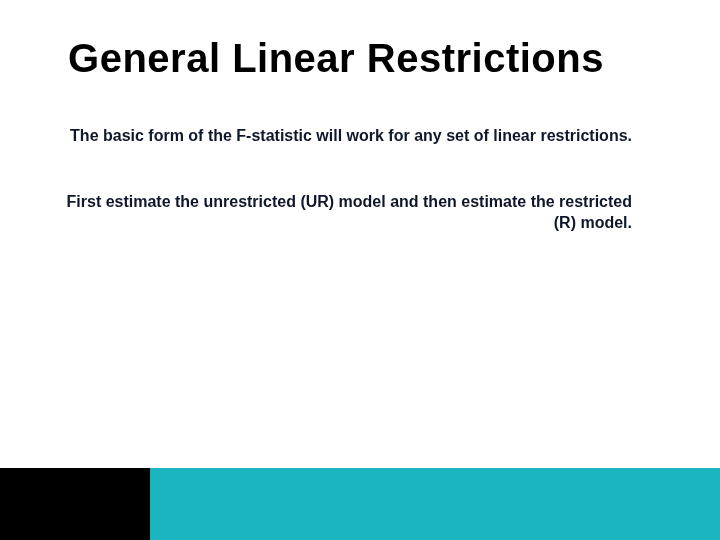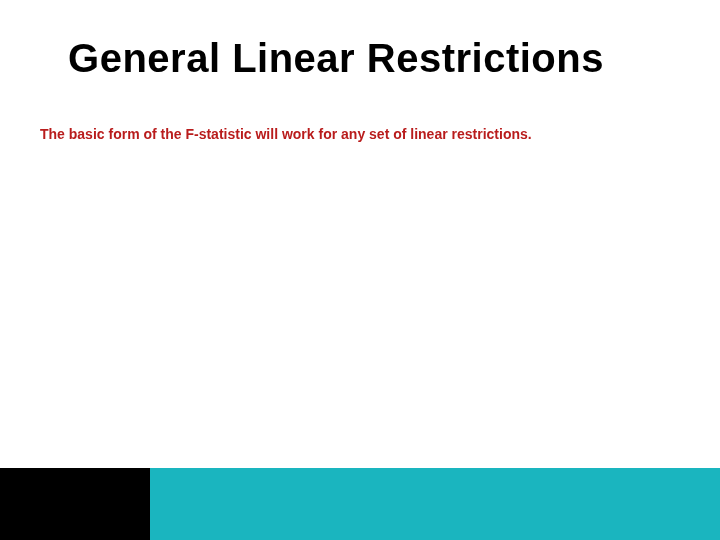--- a/index.html
+++ b/index.html
@@ -18,25 +18,26 @@
   .title {
     font-size: 40px;
     font-weight: bold;
     color: #000000;
     text-align: center;
     margin-top: 6px;
     margin-bottom: 44px;
     letter-spacing: 0.5px;
   }
   .body-text {
-    font-size: 14px;
+    font-size: 16px;
     font-weight: bold;
-    color: #b91c1c;
+    color: #0f172a;
     line-height: 1.35;
     margin-bottom: 44px;
+    text-align: right;
   }
   .footer {
     position: absolute;
     bottom: 0;
     left: 0;
     width: 720px;
     height: 72px;
     display: flex;
   }
   .footer-black {
@@ -49,17 +50,18 @@
     height: 100%;
     background: #1ab5bf;
   }
 </style>
 </head>
 <body>
 
 <div class="slide">
   <h1 class="title">General Linear Restrictions</h1>
   <p class="body-text">The basic form of the F-statistic will work for any set of linear restrictions.</p>
+  <p class="body-text">First estimate the unrestricted (UR) model and then estimate the restricted (R) model.</p>
   <div class="footer">
     <div class="footer-black"></div>
     <div class="footer-teal"></div>
   </div>
 </div>
 
 </body></html>

